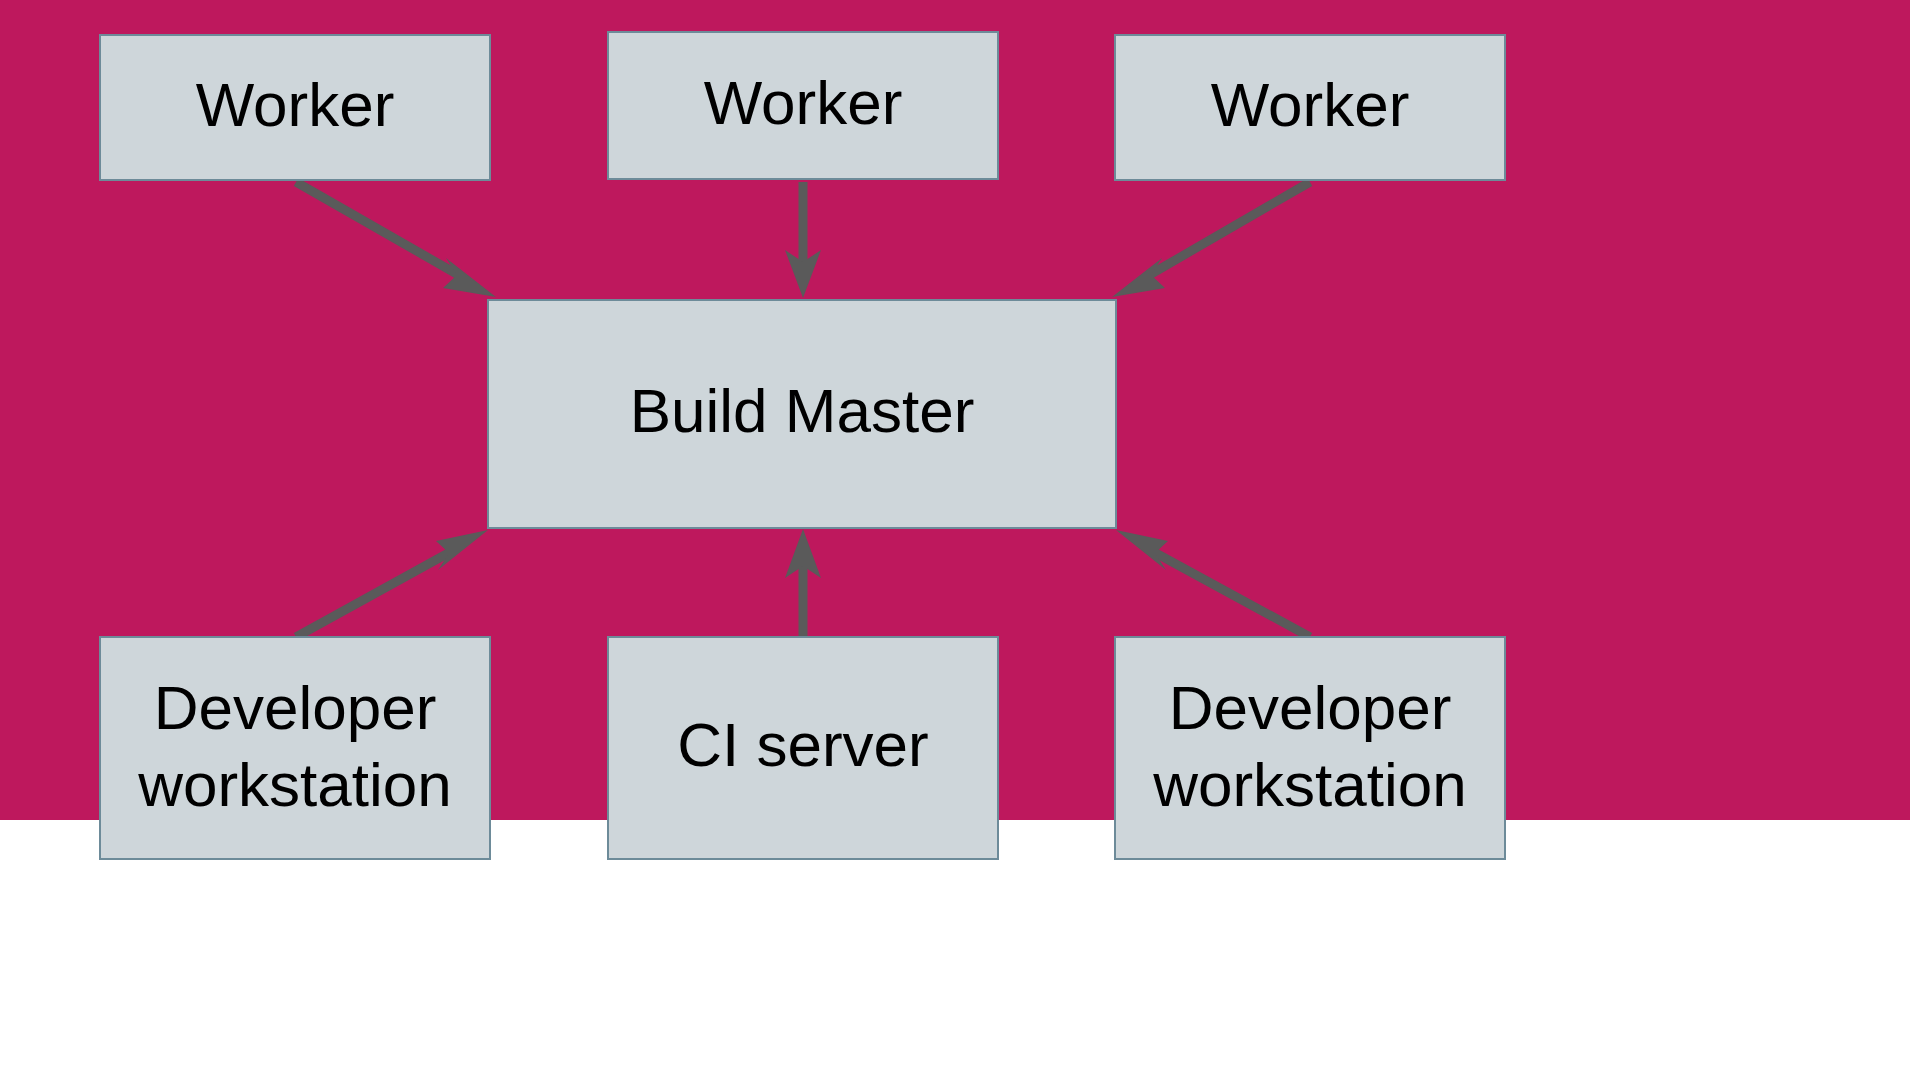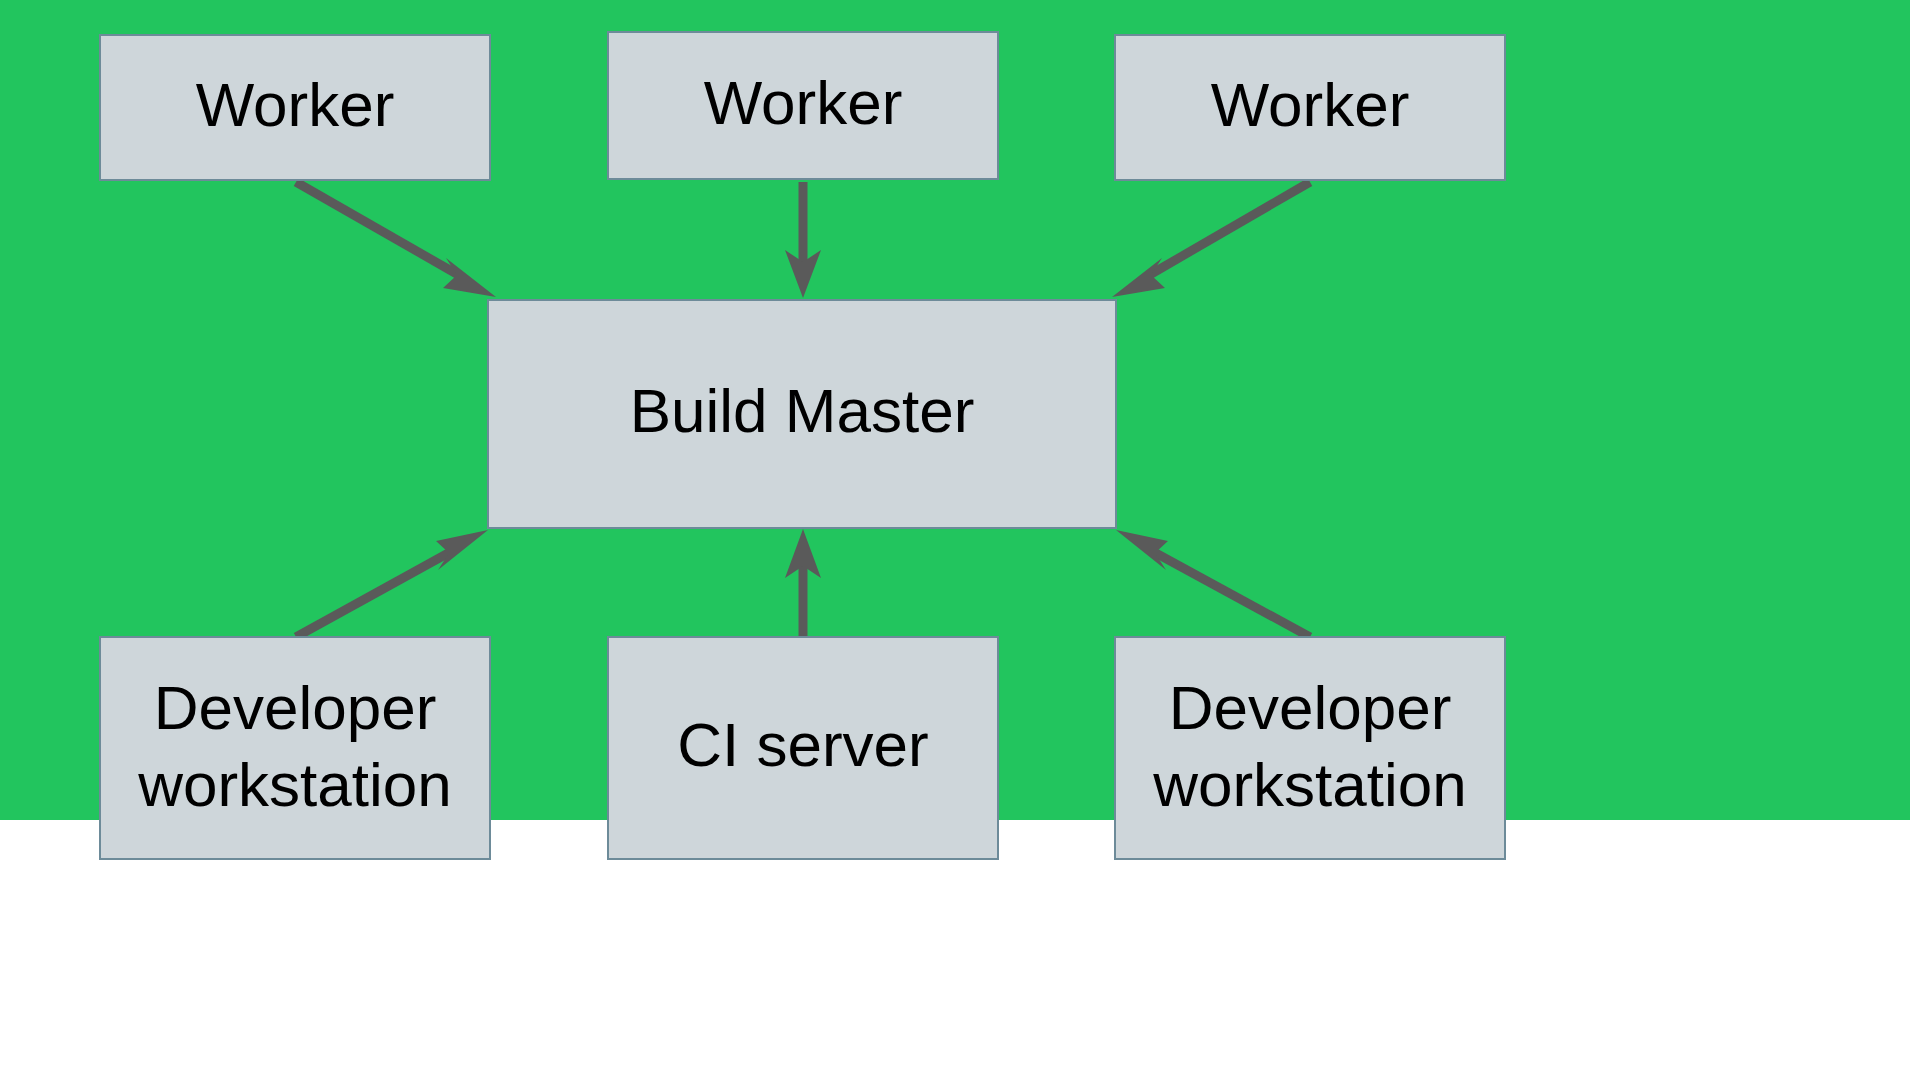--- a/index.html
+++ b/index.html
@@ -10,21 +10,21 @@
   body {
     width: 1910px;
     height: 1090px;
     overflow: hidden;
     font-family: "Liberation Sans", sans-serif;
   }
   #diagram-root {
     position: relative;
     width: 1910px;
     height: 820px;
-    background: #22c55e;
+    background: #be185d;
   }
   svg.diagram-canvas {
     position: absolute;
     inset: 0;
     width: 1910px;
     height: 1090px;
     display: block;
   }
   .node-rect {
     fill: #ced6da;

